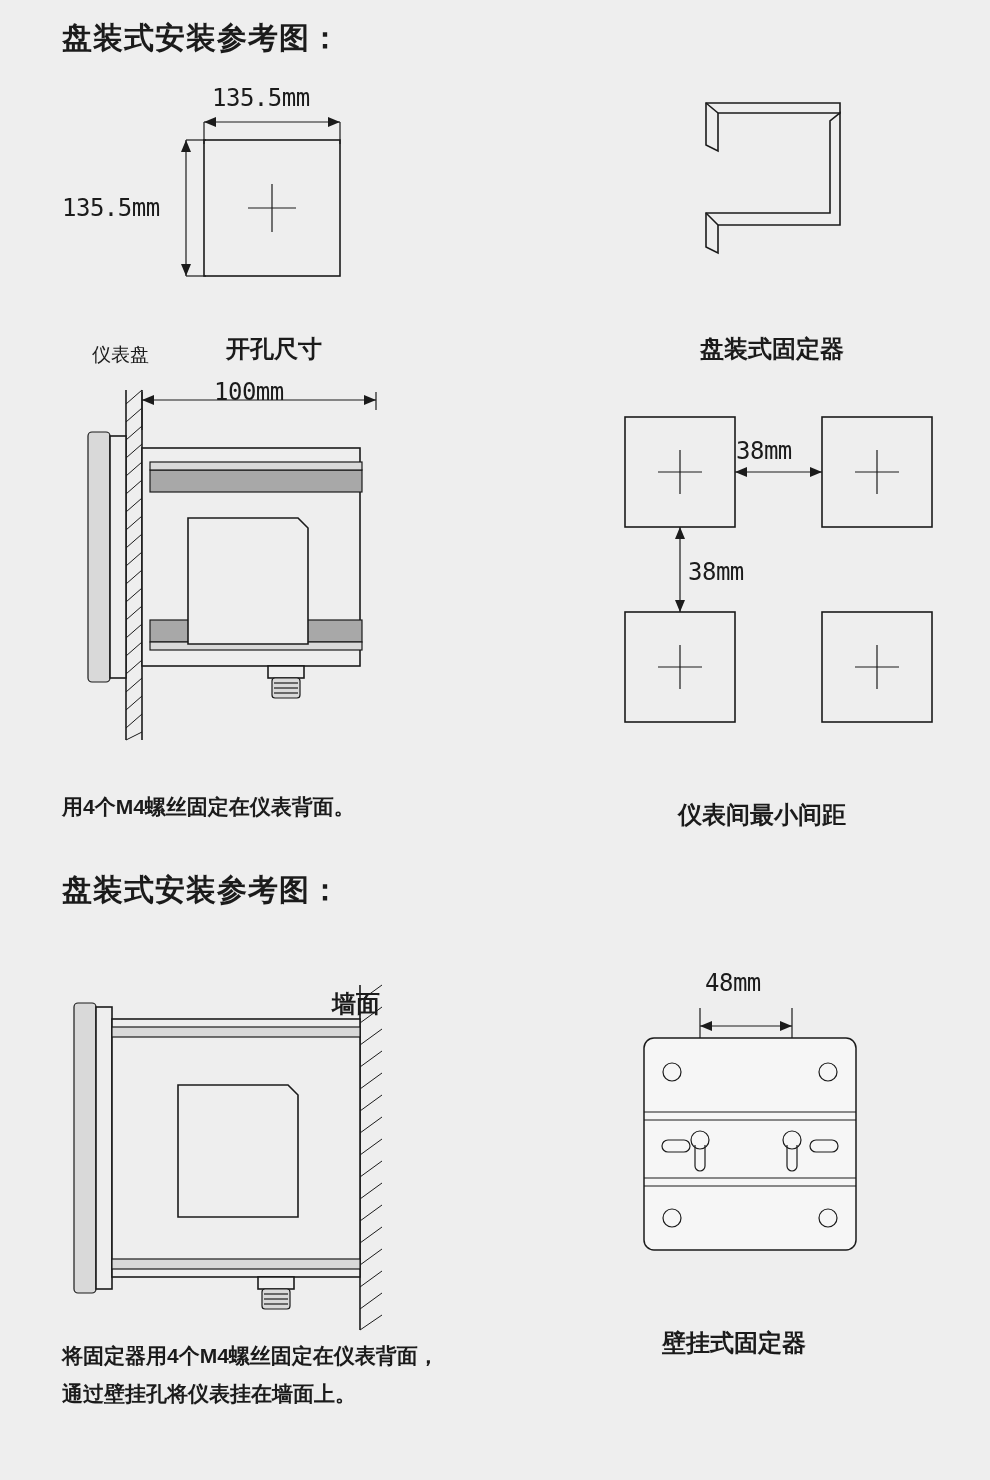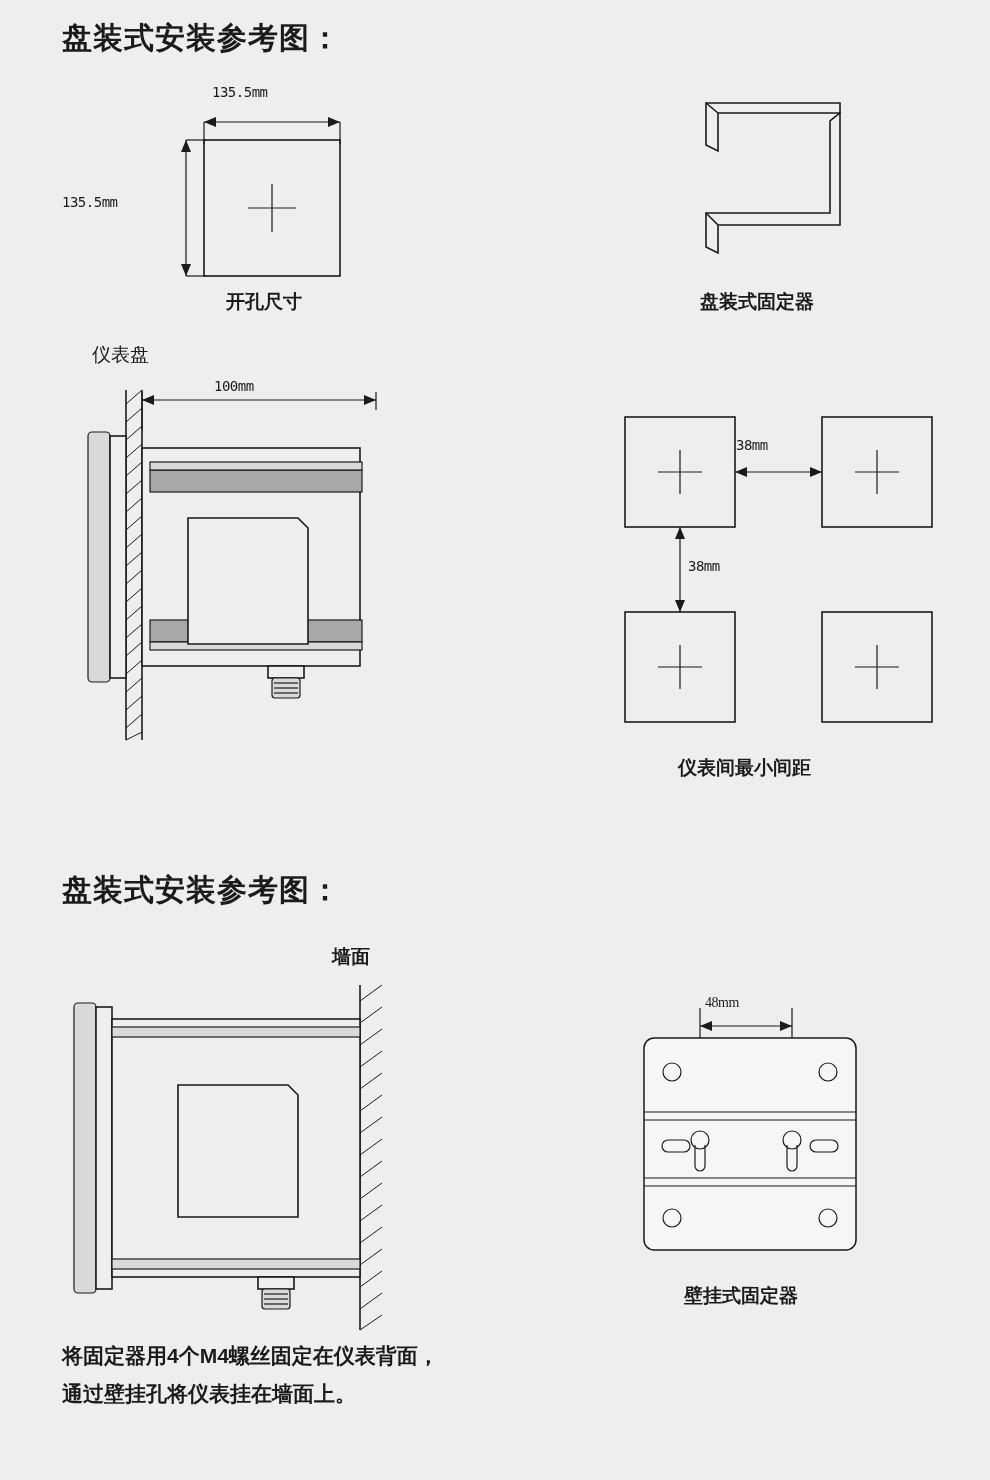--- a/index.html
+++ b/index.html
@@ -22,34 +22,35 @@
   }
   .sect-title {
     position: absolute;
     font-size: 30px;
     font-weight: bold;
     letter-spacing: 1px;
     color: #1b1b1b;
   }
   .cap {
     position: absolute;
+    font-size: 24px;
+    font-weight: bold;
+    color: #1b1b1b;
+    white-space: nowrap;
+    margin-top: 44px;
+  }
+  .dim {
+    position: absolute;
     font-size: 19px;
-    font-weight: bold;
-    color: #1b1b1b;
-    white-space: nowrap;
-  }
-  .dim {
-    position: absolute;
-    font-size: 19px;
     color: #1b1b1b;
     white-space: nowrap;
   }
   .dim-mono {
     position: absolute;
-    font-size: 14px;
+    font-size: 24px;
     color: #1b1b1b;
     white-space: nowrap;
     font-family: "DejaVu Sans Mono", monospace;
     letter-spacing: -0.5px;
   }
   .note {
     position: absolute;
     font-size: 21px;
     font-weight: bold;
     line-height: 32px;
@@ -153,20 +154,21 @@
     <path class="box-fill" d="M 128 148 L 238 148 L 248 158 L 248 274 L 128 274 Z"></path>
 
     <rect class="box-fill" x="208" y="296" width="36" height="12"></rect>
     <rect class="lgrey-fill" x="212" y="308" width="28" height="20" rx="3"></rect>
     <line class="ln-thin" x1="214" y1="313" x2="238" y2="313"></line>
     <line class="ln-thin" x1="214" y1="318" x2="238" y2="318"></line>
     <line class="ln-thin" x1="214" y1="323" x2="238" y2="323"></line>
   </svg>
   <div class="dim-mono" style="left:214px; top:378px;">100mm</div>
 
+  <div class="note" style="left:62px; top:791px;">用4个M4螺丝固定在仪表背面。</div>
 
   <svg style="left:600px; top:400px;" width="360" height="330">
 
     <rect class="box-fill" x="25" y="17" width="110" height="110"></rect>
     <line class="ln-thin" x1="58" y1="72" x2="102" y2="72"></line>
     <line class="ln-thin" x1="80" y1="50" x2="80" y2="94"></line>
 
     <rect class="box-fill" x="222" y="17" width="110" height="110"></rect>
     <line class="ln-thin" x1="255" y1="72" x2="299" y2="72"></line>
     <line class="ln-thin" x1="277" y1="50" x2="277" y2="94"></line>
@@ -258,16 +260,16 @@
     <circle class="ln-thin" cx="198" cy="218" r="9"></circle>
 
     <rect class="ln-thin" x="32" y="140" width="28" height="12" rx="6"></rect>
     <rect class="ln-thin" x="180" y="140" width="28" height="12" rx="6"></rect>
 
     <path class="ln-thin" d="M 70 140 m -9,0 a 9,9 0 1,0 18,0 a 9,9 0 1,0 -18,0"></path>
     <path class="ln-thin" d="M 65 145 L 65 166 a 5,5 0 0,0 10,0 L 75 145"></path>
     <path class="ln-thin" d="M 162 140 m -9,0 a 9,9 0 1,0 18,0 a 9,9 0 1,0 -18,0"></path>
     <path class="ln-thin" d="M 157 145 L 157 166 a 5,5 0 0,0 10,0 L 167 145"></path>
   </svg>
-  <div class="dim-mono" style="left:705px; top:995px;font-family:Liberation Serif, serif;">48mm</div>
-  <div class="cap" style="left:684px; top:1283px;">壁挂式固定器</div>
+  <div class="dim-mono" style="left:705px; top:969px;">48mm</div>
+  <div class="cap" style="left:662px; top:1283px;">壁挂式固定器</div>
 
 </div>
 
 </body></html>

